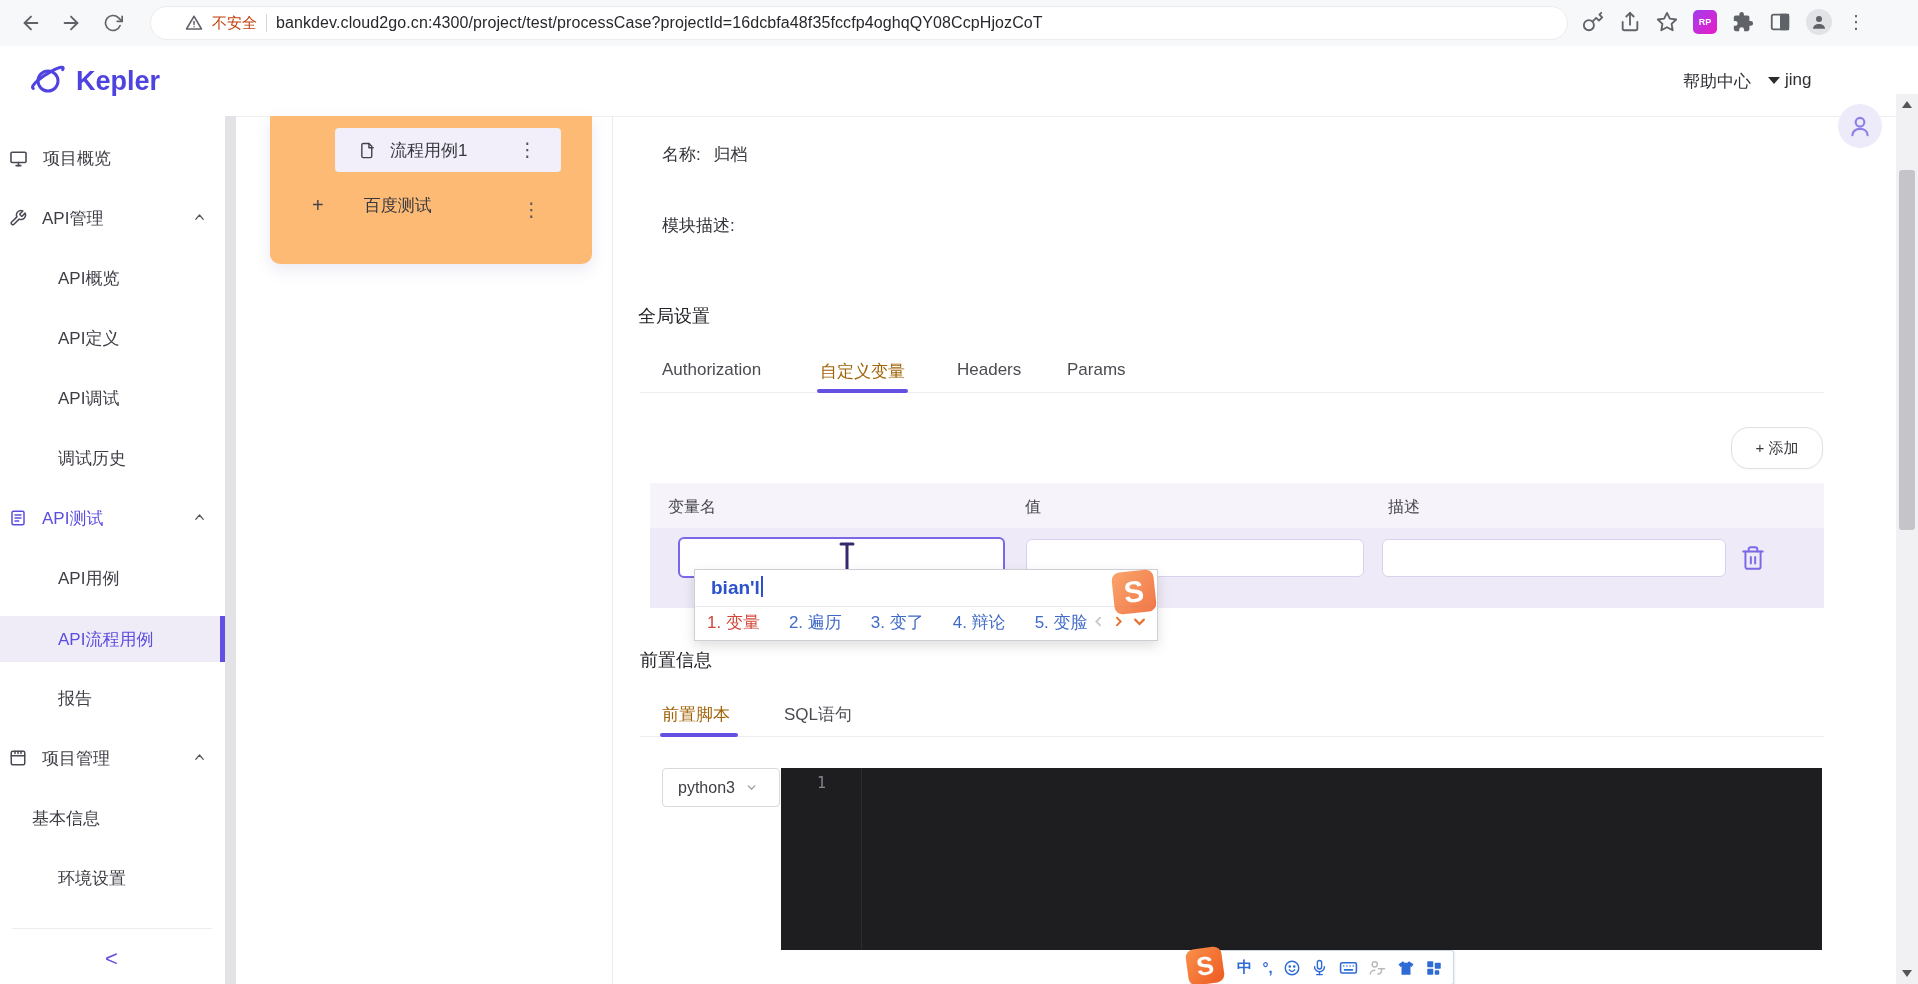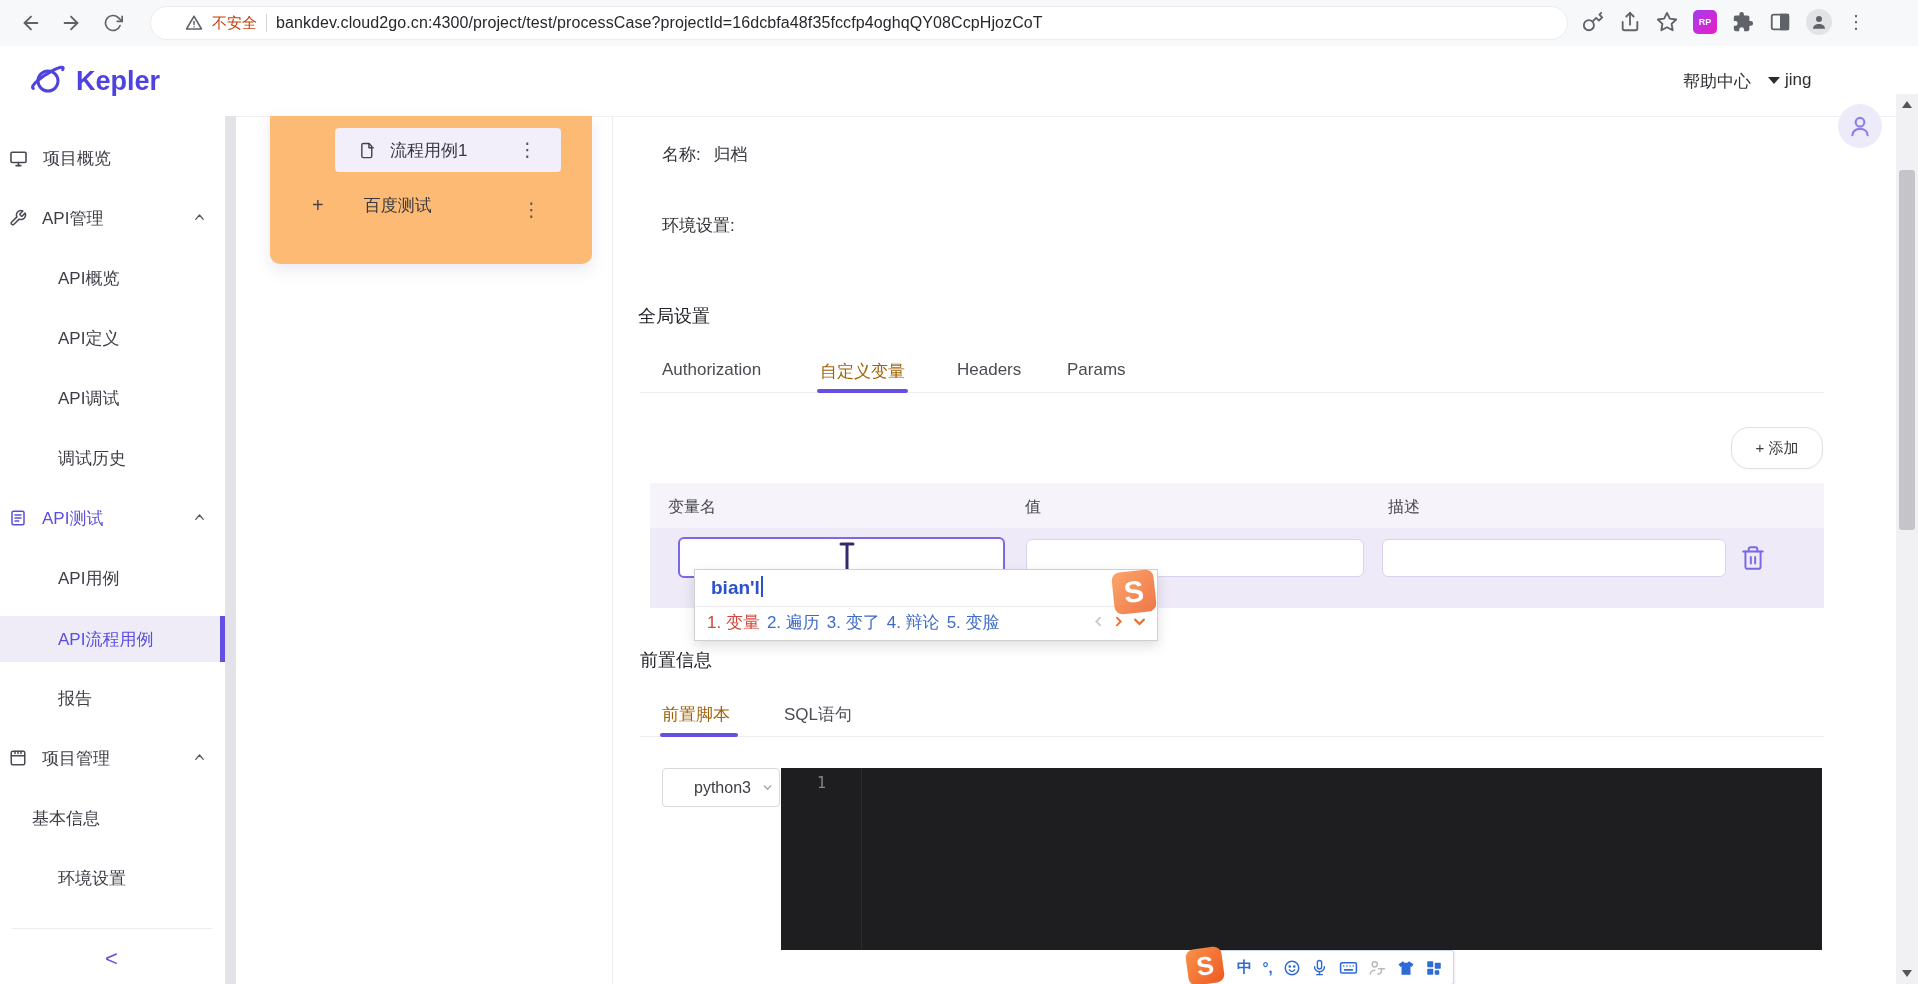--- a/index.html
+++ b/index.html
@@ -59,27 +59,27 @@
   .thead-band{position:absolute;left:650px;top:483px;width:1174px;height:45px;background:#f6f4fa;}
   .thead{position:absolute;font-size:16px;color:#45454c;}
   .trow-band{position:absolute;left:650px;top:528px;width:1174px;height:80px;background:#eeeaf7;}
   .cellinput{position:absolute;background:#fff;border-radius:6px;border:1px solid #d8d2ec;box-sizing:border-box;font-size:16px;padding:0 10px;color:#333;outline:none;}
   .cellinput.focused{border:2px solid #7b68e8;}
   
   .ime{position:absolute;left:694px;top:569px;width:462px;height:70px;background:#fff;border:1px solid #cfcfd6;box-shadow:0 5px 12px rgba(0,0,0,.13);z-index:9;}
   .comp{position:absolute;left:16px;top:6px;font-size:19px;font-weight:bold;color:#2b52cc;}
   .comp-caret{display:inline-block;width:2px;height:21px;background:#2b52cc;vertical-align:-3px;margin-left:1px;}
   .ime-div{position:absolute;left:0;top:36px;width:100%;height:1px;background:#e9e9ee;}
-  .cands{position:absolute;left:12px;top:41px;display:flex;gap:7px;align-items:center;}
+  .cands{position:absolute;left:12px;top:41px;display:flex;gap:29px;align-items:center;}
   .cand{font-size:17px;color:#3f6ac8;cursor:pointer;white-space:nowrap;}
   .cand.first{color:#d0453a;}
   .ime-arrows{position:absolute;right:10px;top:44px;display:flex;gap:7px;align-items:center;}
   .s-tile{position:absolute;border-radius:8px;background:linear-gradient(135deg,#f9914b,#ee5a21);color:#fff;font-weight:bold;display:flex;align-items:center;justify-content:center;font-family:"Liberation Sans",sans-serif;}
   
-  .langsel{position:absolute;left:662px;top:768px;width:118px;height:39px;background:#fff;border:1px solid #d9d9de;border-radius:4px;display:flex;align-items:center;padding-left:31px;gap:10px;box-sizing:border-box;cursor:pointer;}
+  .langsel{position:absolute;left:662px;top:768px;width:118px;height:39px;background:#fff;border:1px solid #d9d9de;border-radius:4px;display:flex;align-items:center;padding-left:15px;gap:10px;box-sizing:border-box;cursor:pointer;}
   .langsel .ltxt{font-size:16px;color:#3c3c43;}
   .editor{position:absolute;left:781px;top:768px;width:1041px;height:182px;background:#1e1e20;cursor:text;}
   .lineno{position:absolute;left:36px;top:6px;font-family:"DejaVu Sans Mono","Liberation Mono",monospace;font-size:15px;color:#85858f;}
   .gutline{position:absolute;left:80px;top:0;width:1px;height:100%;background:#2c2c30;}
   
   .sg-toolbar{position:absolute;left:1190px;top:950px;width:262px;height:33px;background:#fff;border:1px solid #c9d8ea;border-radius:3px;box-shadow:0 1px 3px rgba(0,0,0,.15);}
   .sg-icons{position:absolute;left:42px;top:0;width:214px;height:33px;display:flex;align-items:center;justify-content:space-between;padding:0 4px;box-sizing:border-box;}
   .sg-icons>*{cursor:pointer;}
   .sg-txt{font-size:15px;font-weight:bold;color:#2e6bd6;}
   
@@ -263,21 +263,21 @@
       <span class="plus">+</span>
       <span class="tlab">百度测试</span>
     </div>
     <div class="tdots" style="left:252px;top:84px;">⋮</div>
   </div>
 
   <div class="fieldlab" style="left:662px;top:143px;">
     <span>名称:</span>
     <span style="margin-left:8px;">归档</span>
   </div>
-  <div class="fieldlab" style="left:662px;top:214px;">环境设置:</div>
+  <div class="fieldlab" style="left:662px;top:214px;">模块描述:</div>
   <div class="htitle" style="left:638px;top:304px;">全局设置</div>
 
   <div class="tab" style="left:662px;top:360px;">Authorization</div>
   <div class="tab active" style="left:820px;top:360px;">自定义变量</div>
   <div class="tab" style="left:957px;top:360px;">Headers</div>
   <div class="tab" style="left:1067px;top:360px;">Params</div>
   <div class="tab-line" style="left:640px;top:392px;width:1184px;"></div>
   <div class="tab-underline" style="left:817px;top:389px;width:91px;"></div>
 
   <div class="addbtn">+ 添加</div>

